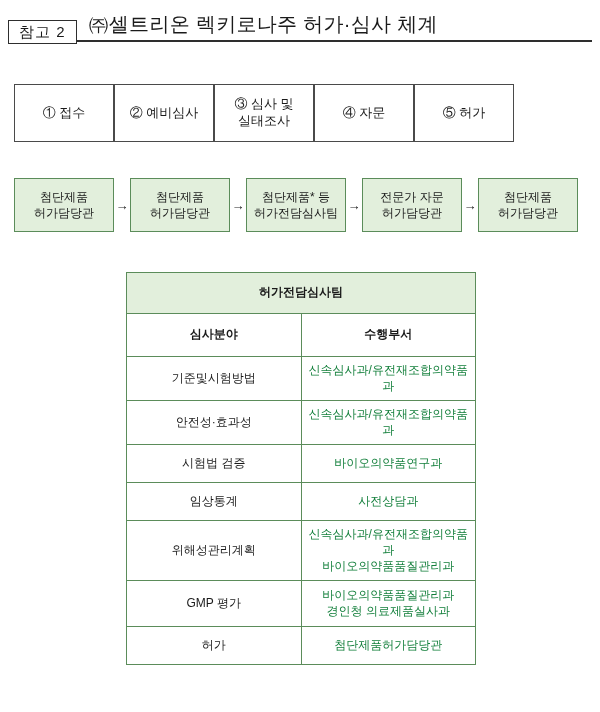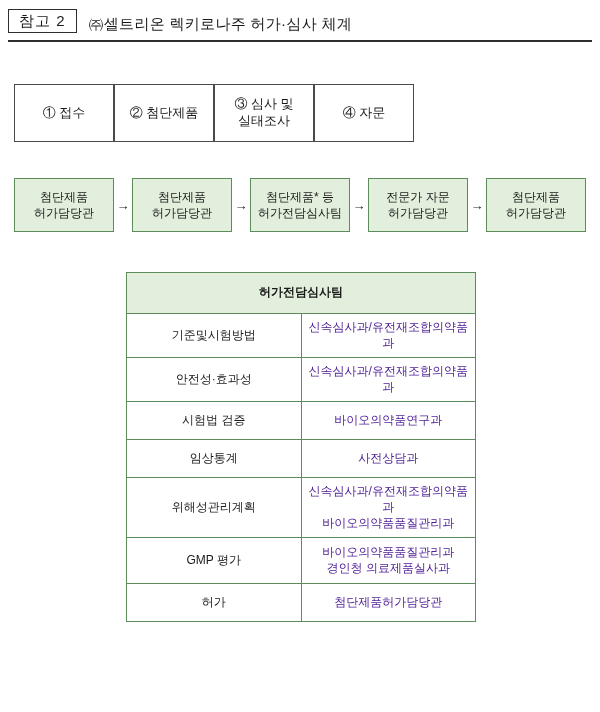--- a/index.html
+++ b/index.html
@@ -31,25 +31,25 @@
     border: 1px solid #2e2e2e;
     padding: 2px 10px;
     font-size: 15px;
     letter-spacing: 1px;
     display: flex;
     align-items: center;
     justify-content: center;
     background: #ffffff;
     height: 24px;
     box-sizing: border-box;
-    margin-top: 1px;
+    margin-top: 12px;
   }
   .header-title {
     padding-left: 12px;
-    font-size: 15px;
+    font-size: 20px;
     display: flex;
     align-items: center;
     letter-spacing: 0.3px;
   }
 
   
   .steps-row {
     position: absolute;
     left: 14px;
     top: 84px;
@@ -73,21 +73,21 @@
   }
 
   
   .dept-row {
     position: absolute;
     left: 14px;
     top: 178px;
     width: 572px;
     display: flex;
     align-items: center;
-    justify-content: space-between;
+    justify-content: flex-start;
   }
   .dept-box {
     width: 100px;
     height: 54px;
     border: 1px solid #5b8c5a;
     background: #e2efdc;
     display: flex;
     align-items: center;
     justify-content: center;
     text-align: center;
@@ -132,38 +132,39 @@
     height: 30px;
     padding: 5px 0 !important;
   }
   .tbl-head td {
     font-weight: bold;
     font-size: 13px;
     height: 30px;
   }
   .col-left { width: 122px; }
   .col-right { width: 228px; }
-  .cell-dept { color: #4c1d95; }
+  .cell-dept { color: #15803d; }
   .row-h { height: 38px; }
   .row-h2 { height: 46px; }
 </style>
 </head>
 <body>
 
 <div class="header">
   <div class="header-tag">참고 2</div>
   <div class="header-title">㈜셀트리온 렉키로나주 허가·심사 체계</div>
 </div>
 
 <div class="steps-row">
   <div class="step-box">① 접수</div>
-  <div class="step-box">② 첨단제품</div>
+  <div class="step-box">② 예비심사</div>
   <div class="step-box">③ 심사 및
 실태조사</div>
   <div class="step-box">④ 자문</div>
+  <div class="step-box">⑤ 허가</div>
 </div>
 
 <div class="dept-row">
   <div class="dept-box">첨단제품
 허가담당관</div>
   <div class="arrow">→</div>
   <div class="dept-box">첨단제품
 허가담당관</div>
   <div class="arrow">→</div>
   <div class="dept-box">첨단제품* 등
@@ -175,20 +176,24 @@
   <div class="dept-box">첨단제품
 허가담당관</div>
 </div>
 
 <div class="table-wrap">
   <table class="review-table">
     <tbody>
       <tr>
         <td class="tbl-title" colspan="2">허가전담심사팀</td>
       </tr>
+      <tr class="tbl-head">
+        <td class="col-left">심사분야</td>
+        <td class="col-right">수행부서</td>
+      </tr>
       <tr class="row-h">
         <td class="col-left">기준및시험방법</td>
         <td class="col-right cell-dept">신속심사과/유전재조합의약품과</td>
       </tr>
       <tr class="row-h">
         <td class="col-left">안전성·효과성</td>
         <td class="col-right cell-dept">신속심사과/유전재조합의약품과</td>
       </tr>
       <tr class="row-h">
         <td class="col-left">시험법 검증</td>

